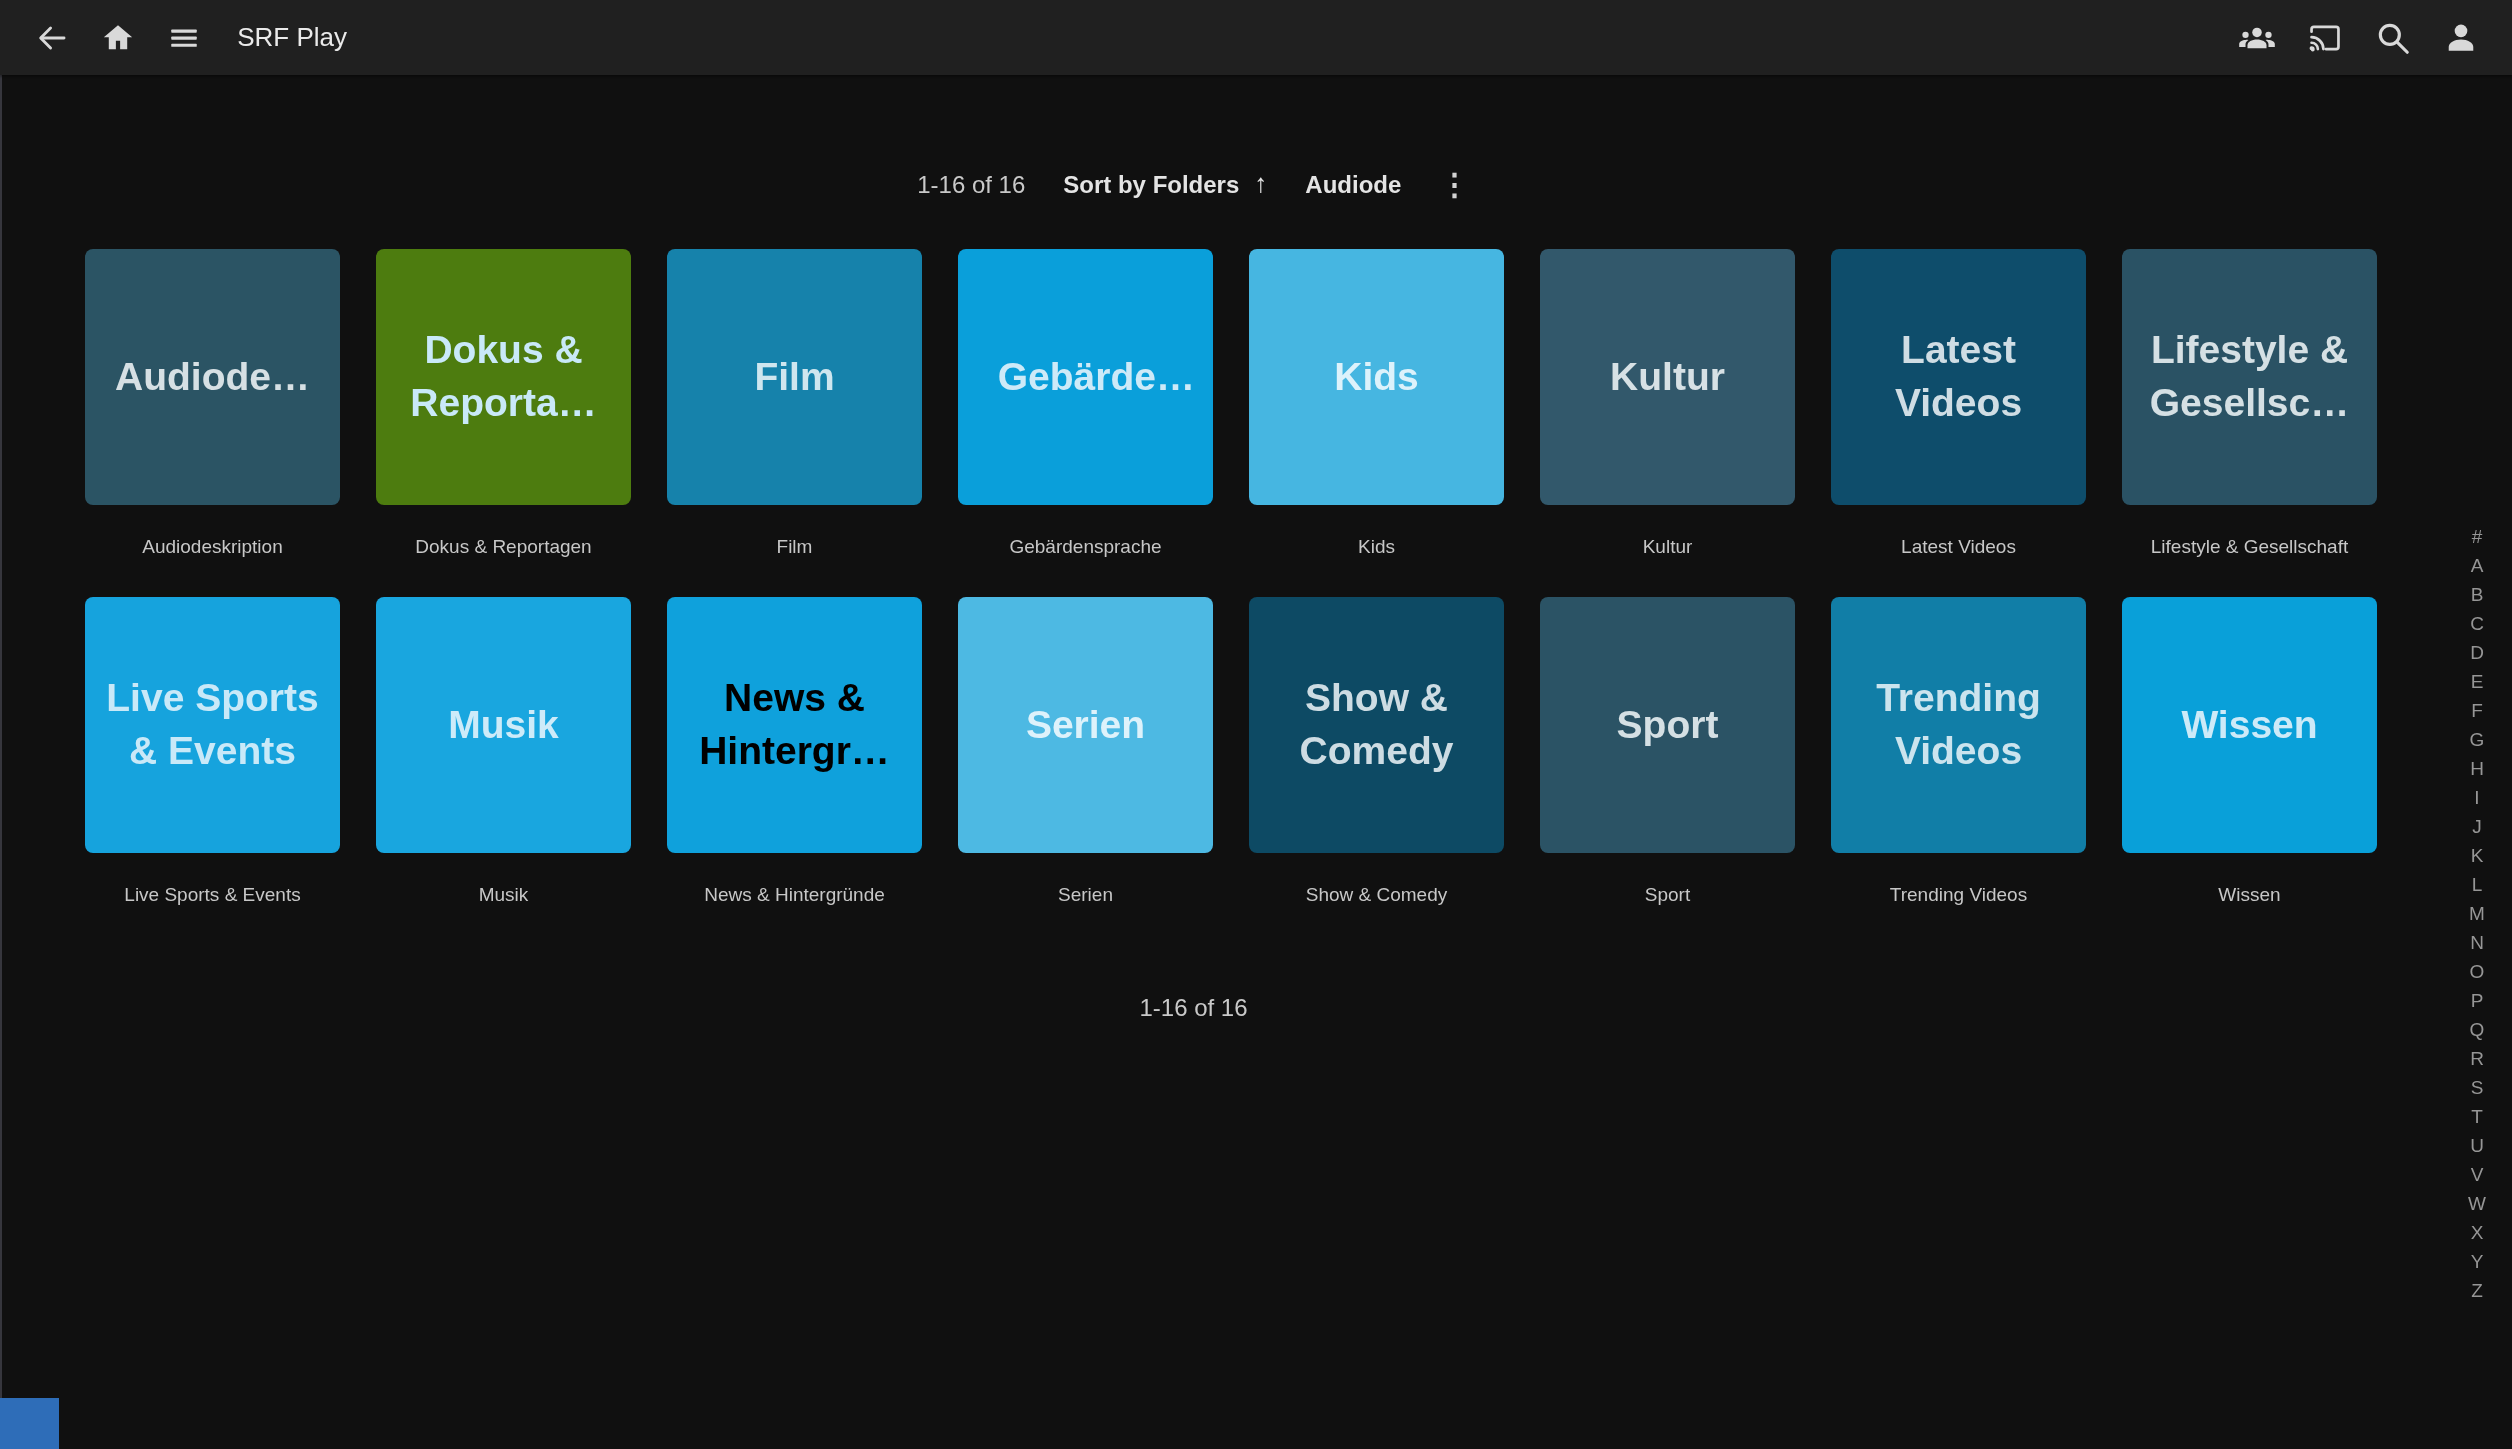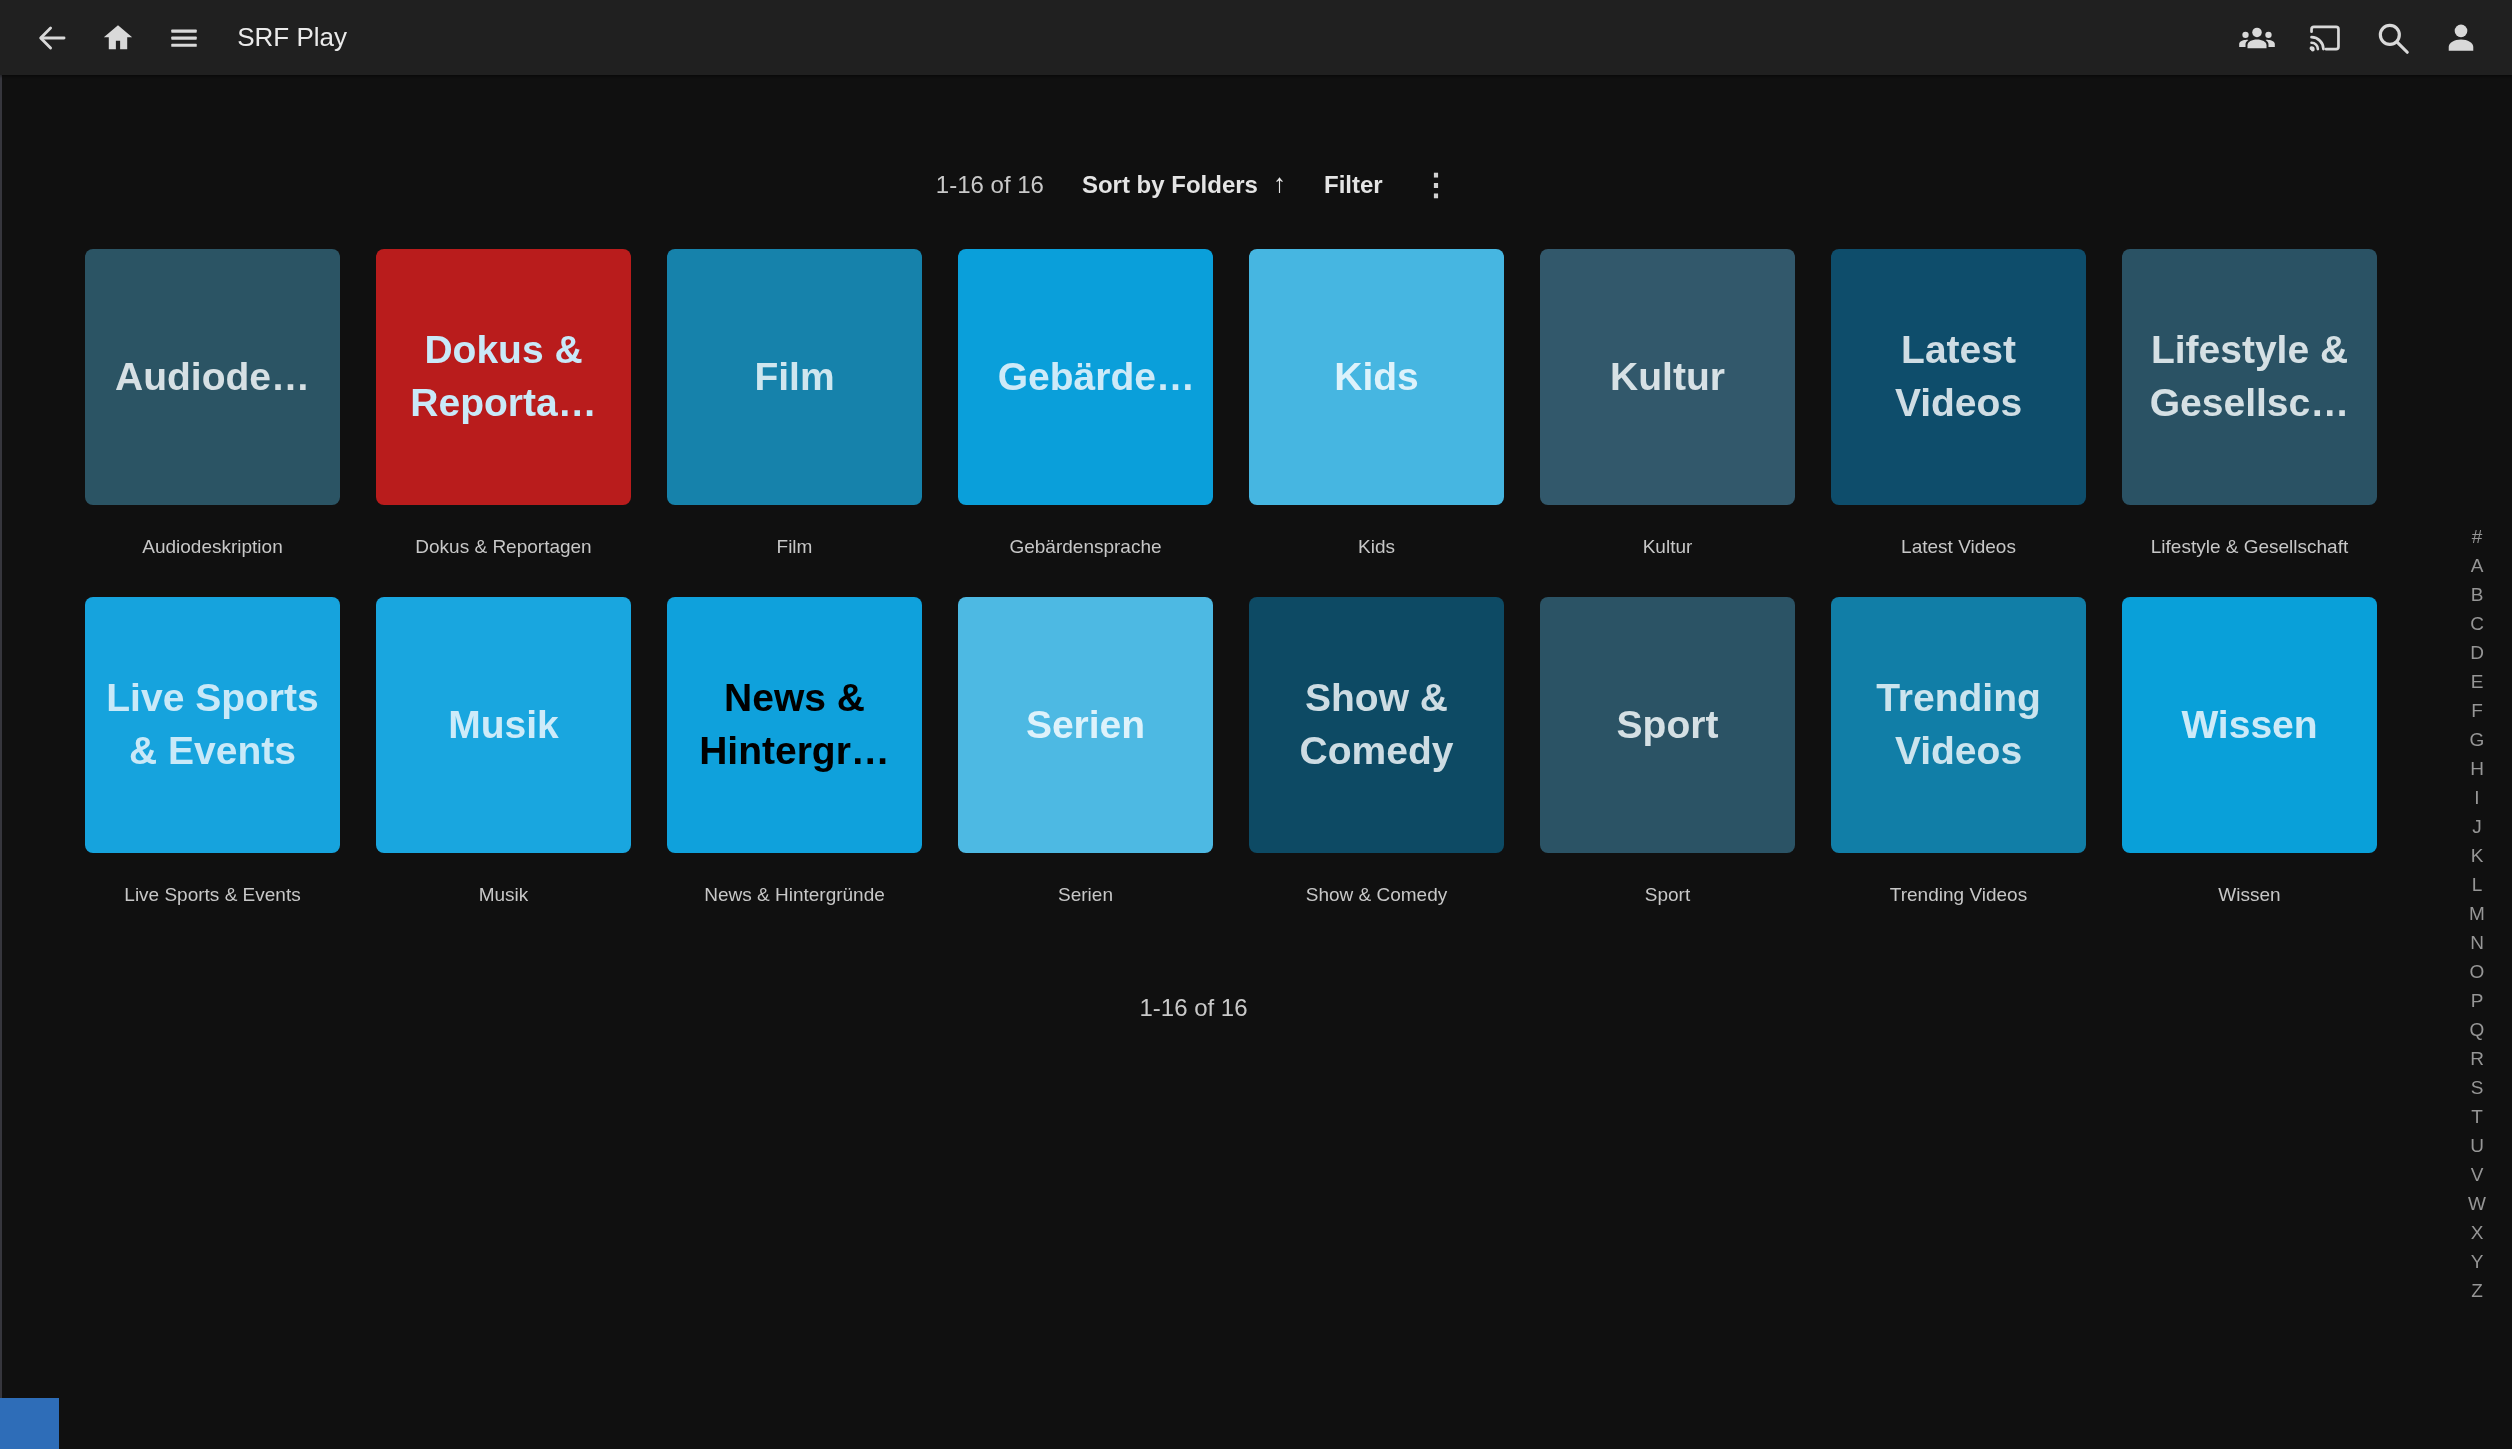--- a/index.html
+++ b/index.html
@@ -156,36 +156,36 @@
 </header>
 
 <div class="window-edge"></div>
 
 <div class="toolbar">
   <span class="paging-count">1-16 of 16</span>
   <button class="sort-btn">
     <span>Sort by Folders</span>
     <span class="sort-arrow">↑</span>
   </button>
-  <button class="filter-btn">Filter</button>
+  <button class="filter-btn">Audiode</button>
   <button class="kebab">
     <span>⋮</span>
   </button>
 </div>
 
 <main class="grid" id="tiles-grid">
   <div class="cell">
     <div class="tile" style="background: rgb(43, 84, 100); color: rgb(214, 224, 228);">
       <span class="tile-title">Audiode…</span>
     </div>
     <div class="tile-caption">Audiodeskription</div>
   </div>
 
   <div class="cell">
-    <div class="tile" style="background: #b91c1c; color: rgb(201, 233, 248);">
+    <div class="tile" style="background: #4d7c0f; color: rgb(201, 233, 248);">
       <span class="tile-title">Dokus &amp; Reporta…</span>
     </div>
     <div class="tile-caption">Dokus &amp; Reportagen</div>
   </div>
 
   <div class="cell">
     <div class="tile" style="background: rgb(22, 130, 171); color: rgb(207, 230, 239);">
       <span class="tile-title">Film</span>
     </div>
     <div class="tile-caption">Film</div>

